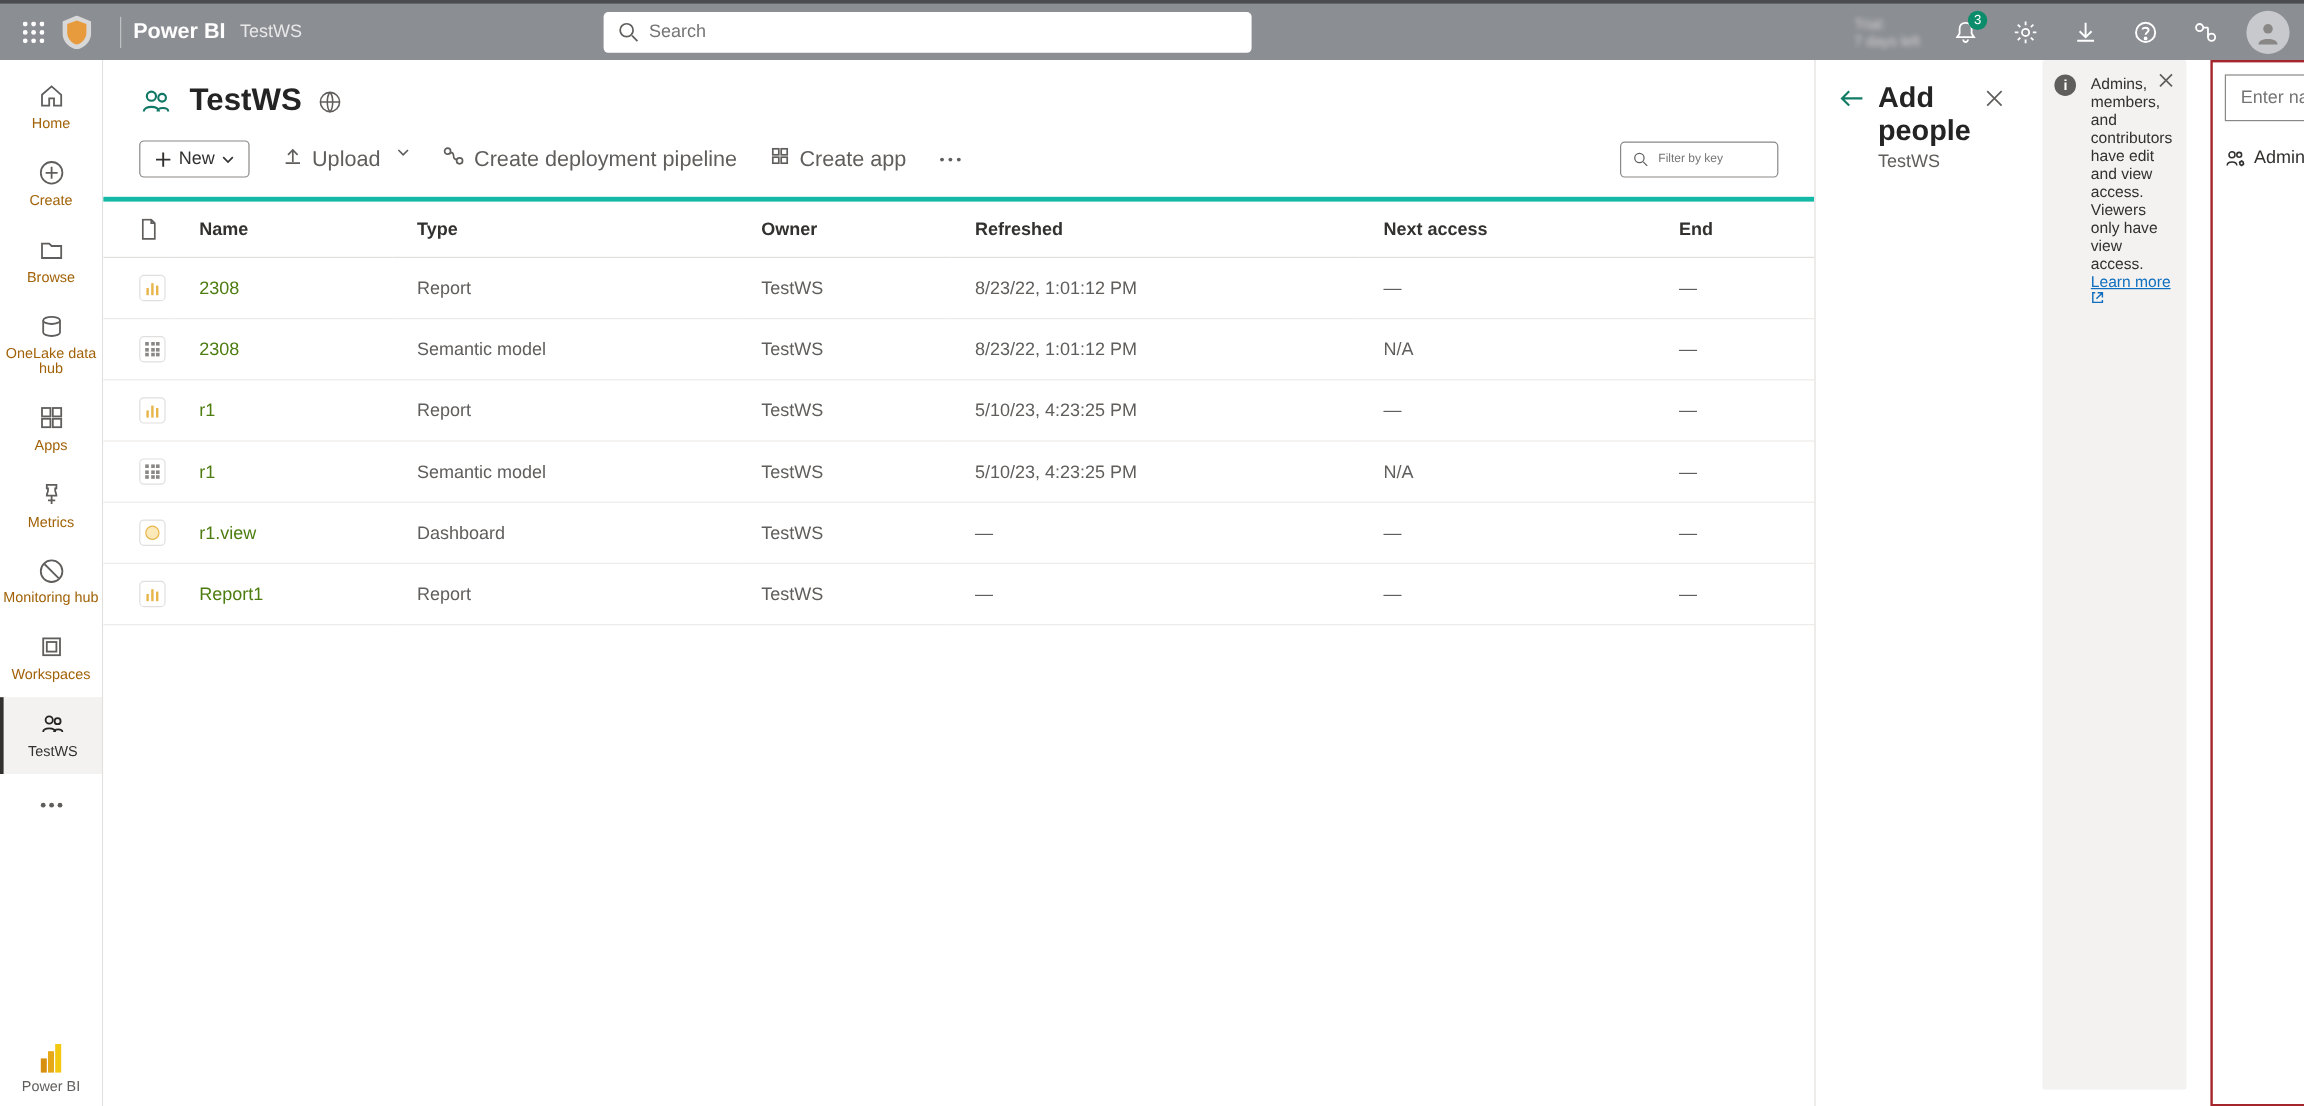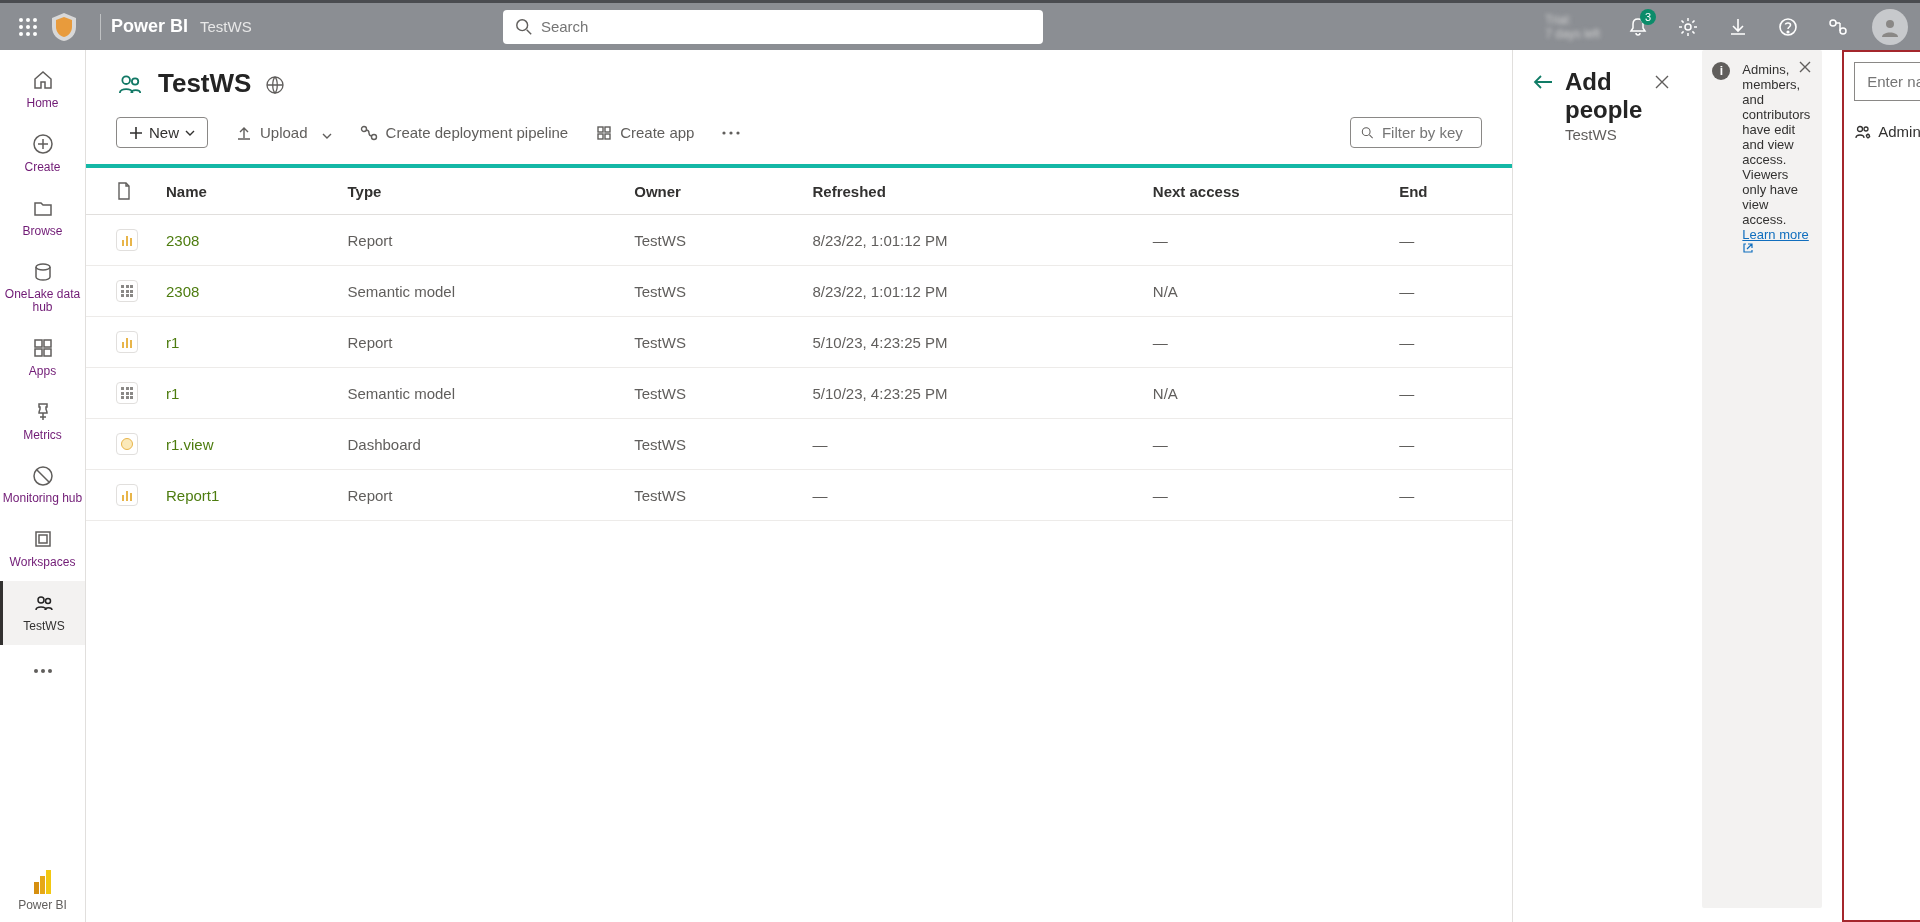--- a/index.html
+++ b/index.html
@@ -19,41 +19,41 @@
 .topbar .right-icons .trial { font-size: 12px; color: #d0d0d0; line-height: 14px; text-align: left; margin-right: 4px; filter: blur(2px); }
 .topbar .icon-btn { width: 32px; height: 32px; display: flex; align-items: center; justify-content: center; position: relative; cursor: pointer; }
 .topbar .badge { position: absolute; top: -2px; right: -2px; background: #0b8c6a; color: #fff; border-radius: 999px; font-size: 11px; min-width: 16px; height: 16px; display: flex; align-items: center; justify-content: center; padding: 0 2px; }
 .topbar .avatar { width: 36px; height: 36px; background: #c7c9cc; border-radius: 50%; display: flex; align-items: center; justify-content: center; }
 
 
 .layout { display: flex; height: calc(100% - 50px); }
 
 
 .leftnav { width: 86px; background: #fff; border-right: 1px solid #e1dfdd; display: flex; flex-direction: column; padding: 8px 0; }
-.nav-item { display: flex; flex-direction: column; align-items: center; justify-content: center; gap: 4px; padding: 10px 0 12px 0; cursor: pointer; font-size: 12px; color: #701a75; text-align: center; }
+.nav-item { display: flex; flex-direction: column; align-items: center; justify-content: center; gap: 4px; padding: 10px 0 12px 0; cursor: pointer; font-size: 12px; color: #a16207; text-align: center; }
 .nav-item.active { background: #f3f2f1; color: #323130; border-left: 3px solid #323130; padding-left: 0; }
 .nav-item .nicon { width: 24px; height: 24px; display: flex; align-items: center; justify-content: center; color: #605e5c; }
 .nav-item.active .nicon { color: #242424; }
 .nav-ellipsis { margin-top: 4px; }
 .nav-spacer { flex: 1; }
 .nav-bottom { font-size: 12px; color: #605e5c; text-align: center; padding-bottom: 2px; }
 
 
 .main { flex: 1; background: #fff; display: flex; flex-direction: column; overflow: hidden; }
 .ws-header { display: flex; align-items: center; gap: 14px; padding: 18px 30px 8px 30px; }
 .ws-header .ws-icon { color: #117865; }
 .ws-header h1 { font-size: 26px; font-weight: 600; color: #242424; }
 .ws-header .globe { color: #605e5c; margin-top: 2px; }
 
 .toolbar { display: flex; align-items: center; padding: 10px 30px 16px 30px; gap: 28px; border-bottom: 4px solid #14b8a6; }
 .btn-new { display: flex; align-items: center; gap: 6px; border: 1px solid #8a8886; padding: 6px 12px; border-radius: 4px; font-size: 15px; color: #323130; cursor: pointer; }
-.toolbar .titem { display: flex; align-items: flex-end; gap: 8px; font-size: 15px; color: #605e5c; cursor: pointer; }
+.toolbar .titem { display: flex; align-items: flex-start; gap: 8px; font-size: 18px; color: #605e5c; cursor: pointer; }
 .toolbar .spacer { flex: 1; }
 .filter-box { display: flex; align-items: center; gap: 8px; border: 1px solid #8a8886; border-radius: 4px; padding: 6px 10px; width: 132px; overflow: hidden; color: #605e5c; }
-.filter-box input { border: none; outline: none; font-size: 15px; width: 100%; color: #323130; }
+.filter-box input { border: none; outline: none; font-size: 10px; width: 100%; color: #323130; }
 
 
 .tablewrap { flex: 1; overflow: auto; }
 table { width: 100%; border-collapse: collapse; font-size: 15px; color: #323130; }
 thead th { text-align: left; font-weight: 600; padding: 14px 20px; border-bottom: 1px solid #e1dfdd; color: #323130; }
 tbody td { padding: 14px 20px; border-bottom: 1px solid #edebe9; color: #605e5c; }
 tbody td.name-cell { color: #4d7c0f; }
 .iconcell { width: 50px; padding-left: 30px; padding-right: 8px; }
 .item-icon { width: 22px; height: 22px; border: 1px solid #e1dfdd; border-radius: 4px; display: flex; align-items: center; justify-content: center; }
 .bars { display: inline-flex; gap: 1.5px; align-items: flex-end; height: 12px; }

